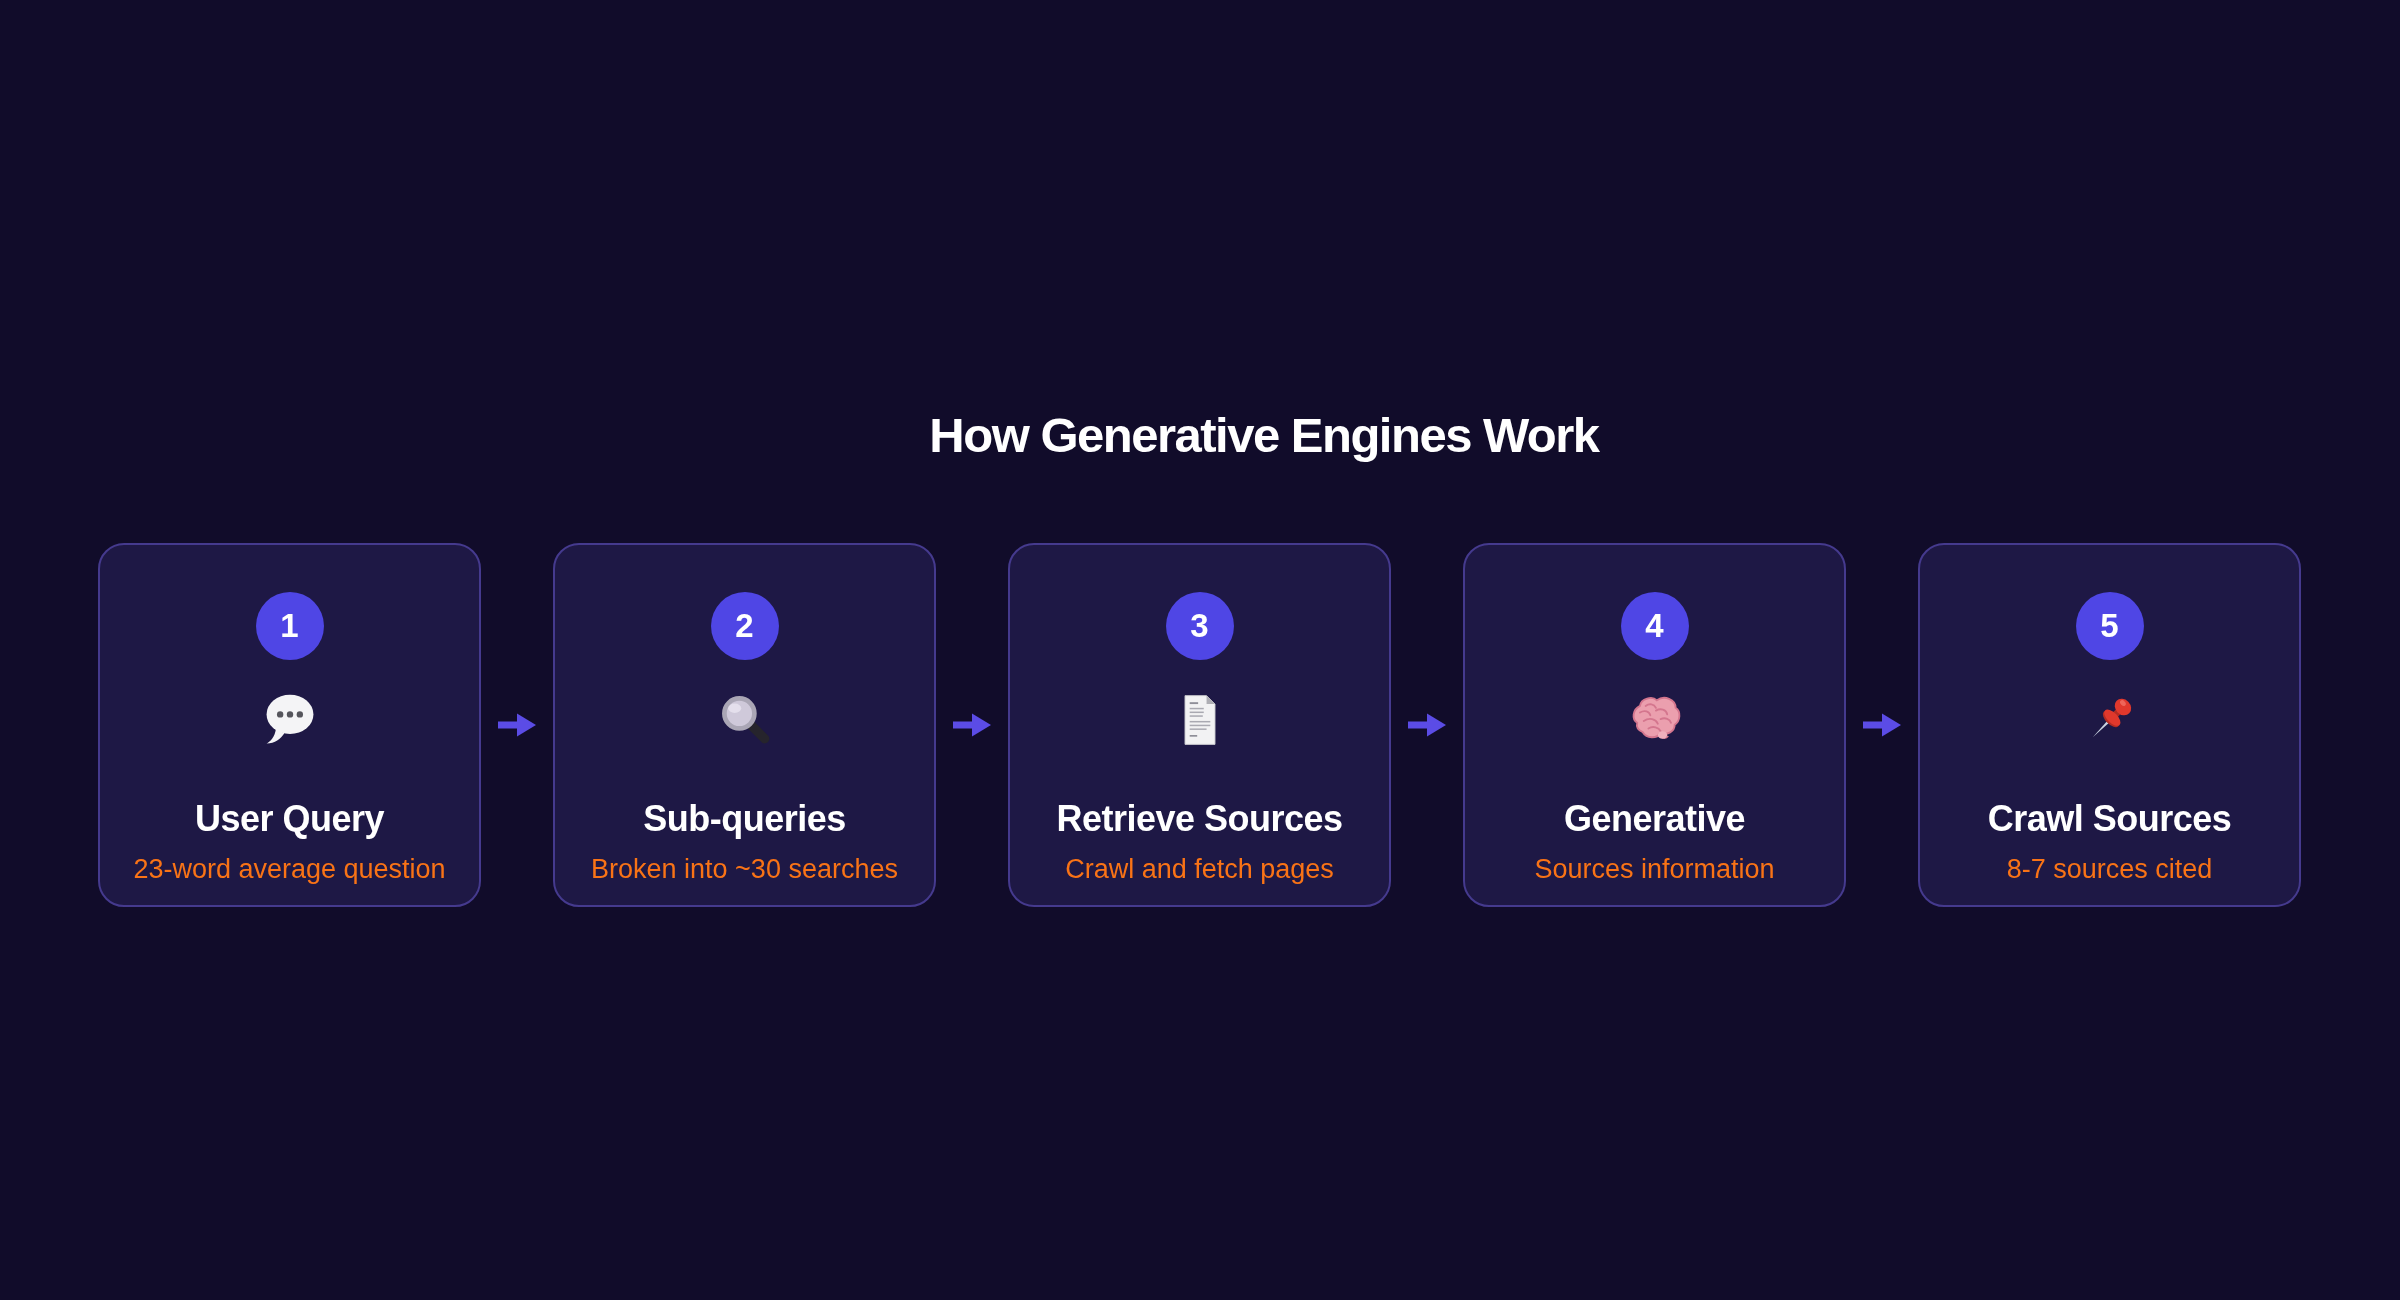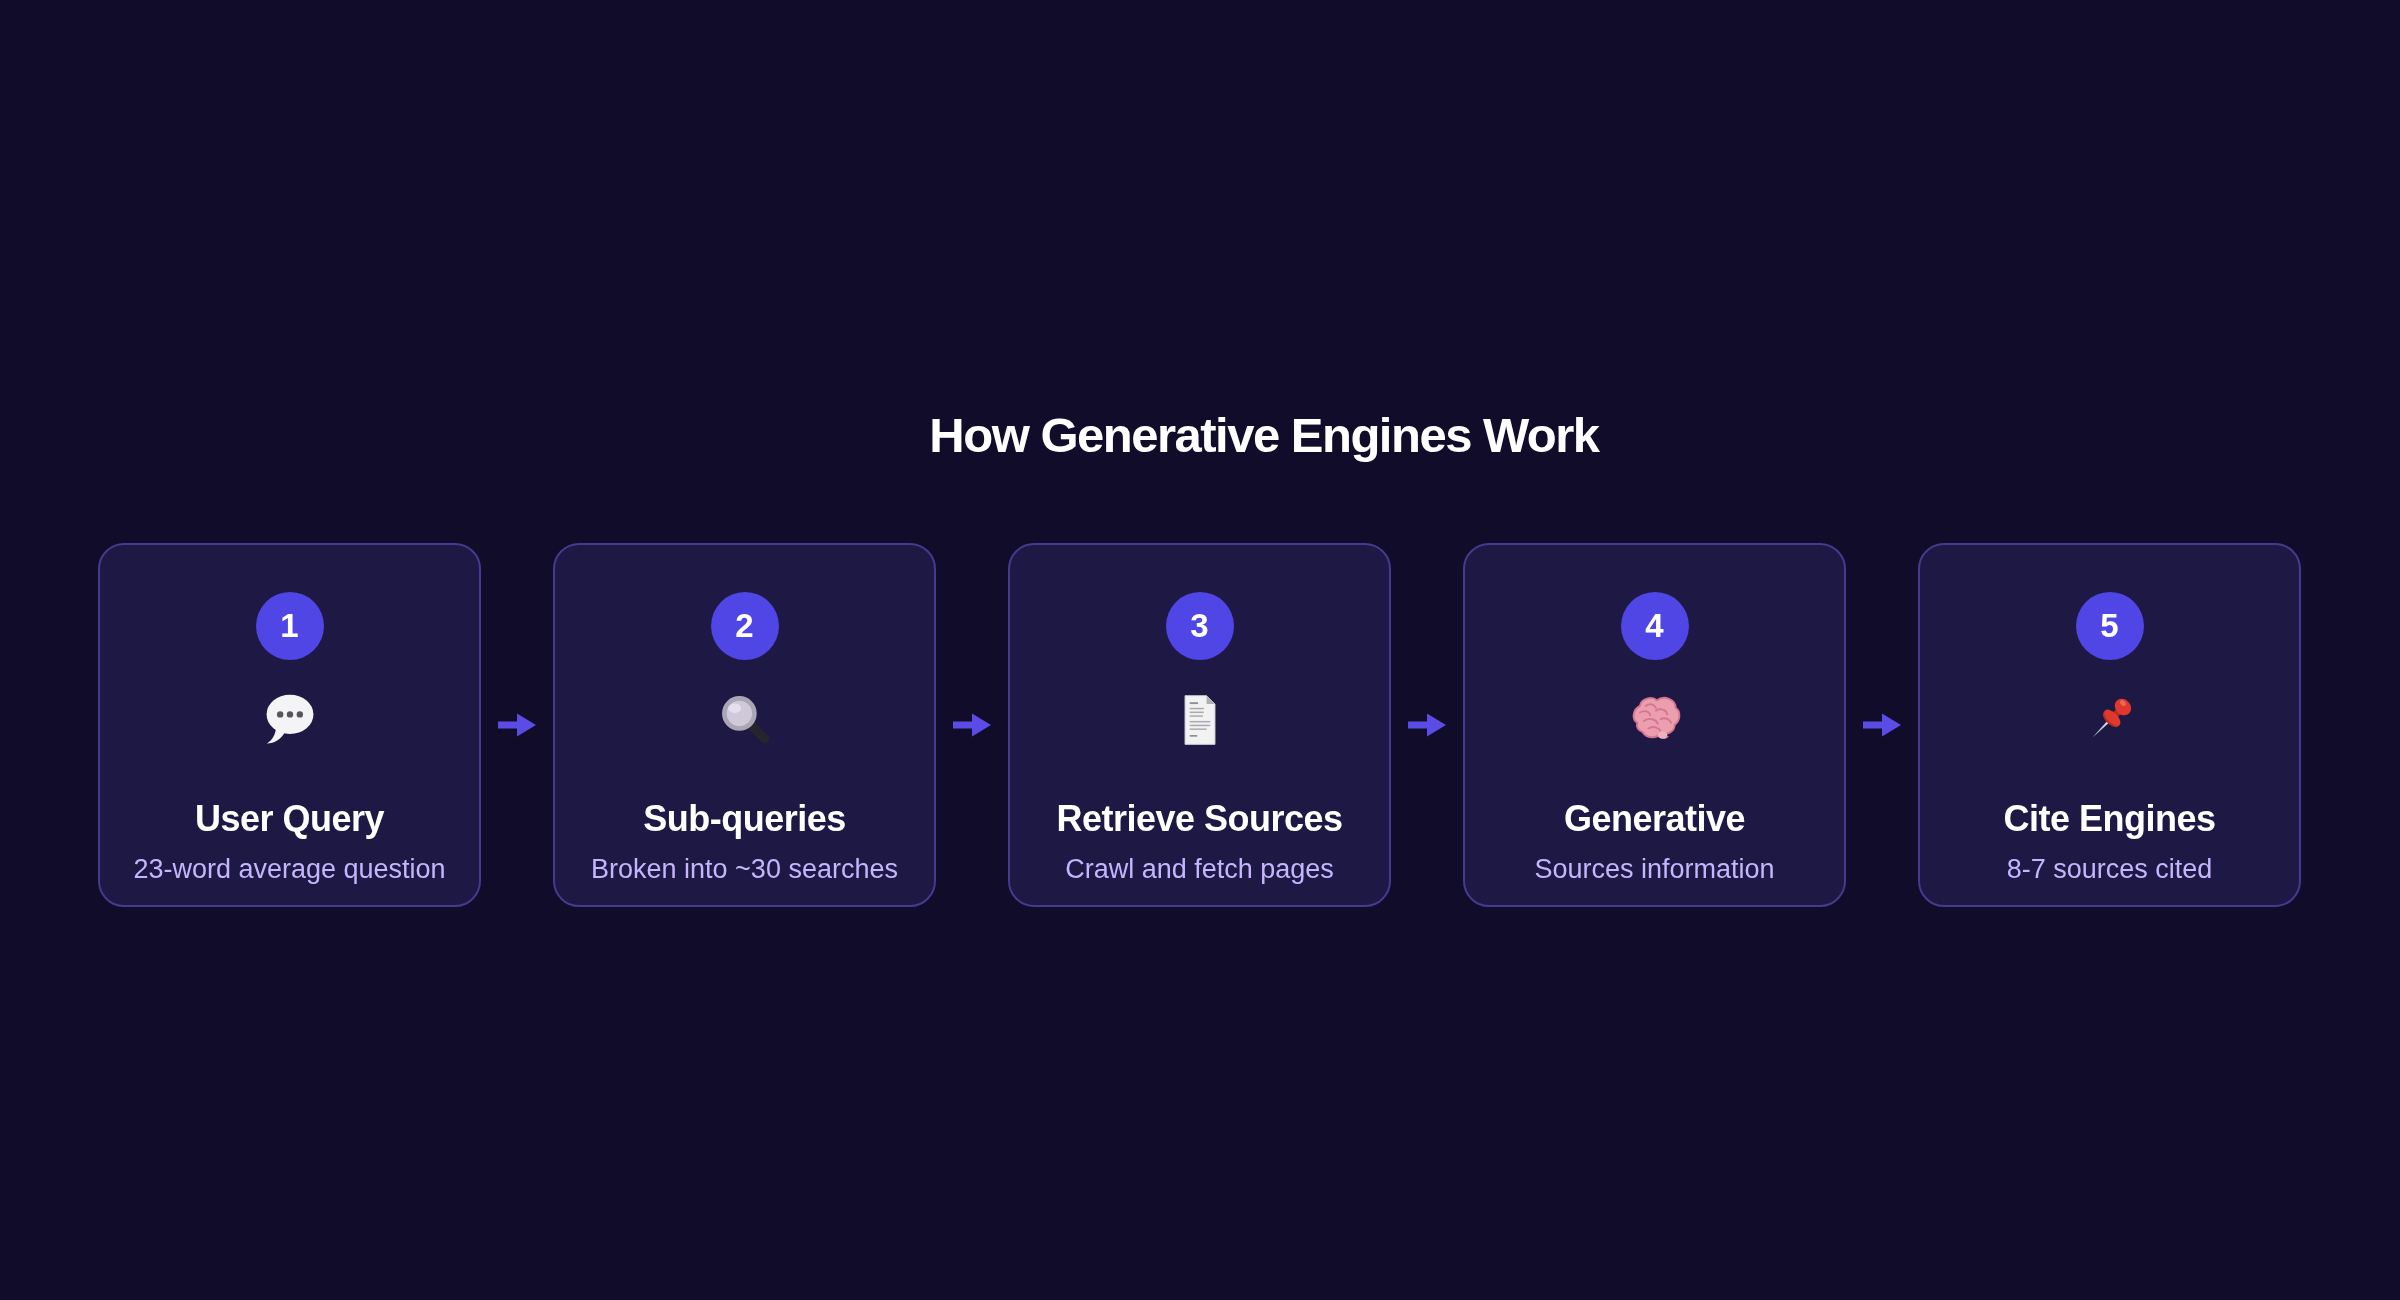--- a/index.html
+++ b/index.html
@@ -53,21 +53,21 @@
   .card-title {
     color: #ffffff;
     font-size: 36px;
     font-weight: 700;
     letter-spacing: -0.5px;
     margin-bottom: 14px;
     white-space: nowrap;
     margin-top: 22px;
   }
   .card-sub {
-    color: #c4b5fd;
+    color: #f97316;
     font-size: 27px;
     white-space: nowrap;
   }
   .arrow-cell {
     width: 72px;
     display: flex; align-items: center; justify-content: center;
   }
   .arrow-cell svg { display: block; }
 </style>
 </head>
@@ -174,17 +174,17 @@
           <g transform="rotate(45 32 32)">
             <path d="M32 34 L33.3 36 L32 58 L30.7 36 Z" fill="#c9d2e0"></path>
             <rect x="28.5" y="17" width="7" height="10" fill="#b32b22"></rect>
             <ellipse cx="32" cy="30.5" rx="11" ry="5.5" fill="#b32b22"></ellipse>
             <ellipse cx="32" cy="28.5" rx="11" ry="5.5" fill="#e0382c"></ellipse>
             <ellipse cx="32" cy="12.5" rx="9.5" ry="8" fill="#e0382c"></ellipse>
             <ellipse cx="29" cy="9.5" rx="3.5" ry="2.5" fill="#ef6a5e" opacity="0.9"></ellipse>
           </g>
         </svg>
       </div>
-    <div class="card-title">Cite Engines</div>
+    <div class="card-title">Crawl Sources</div>
     <div class="card-sub">8-7 sources cited</div>
   </div>
 
 </div>
 
 </body></html>

